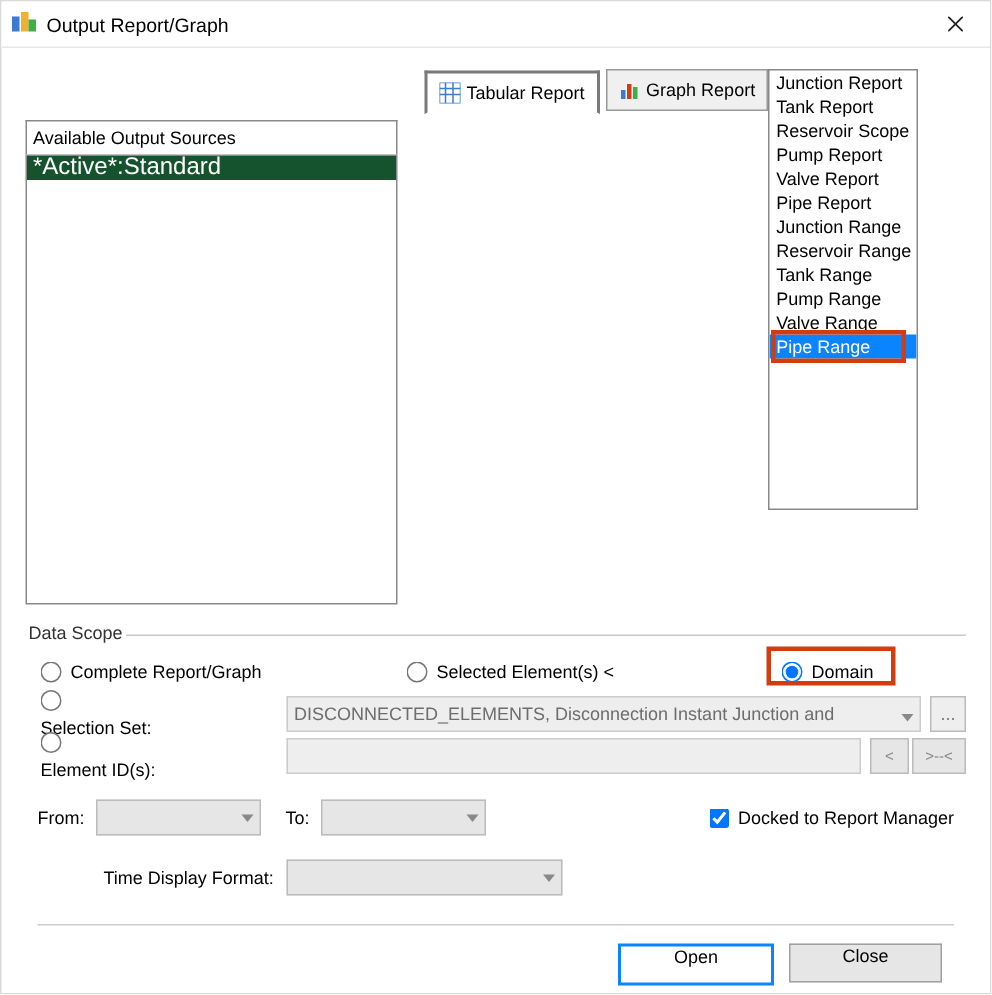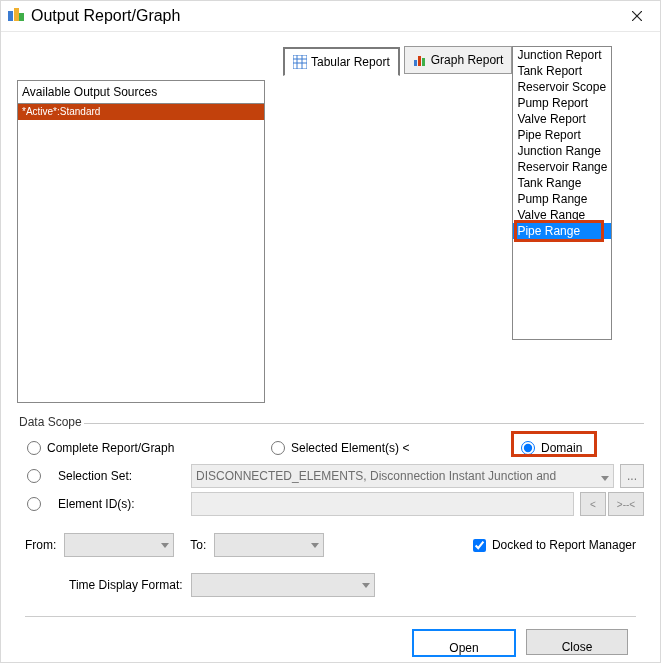--- a/index.html
+++ b/index.html
@@ -34,21 +34,21 @@
     padding: 0 0 0 6px;
   }
   .titlebar .appicon {
     width: 18px;
     height: 18px;
     display: inline-block;
     margin-right: 6px;
   }
   .titlebar .title {
     flex: 1;
-    font-size: 16px;
+    font-size: 13px;
     color: #000;
   }
   .titlebar .close {
     width: 46px;
     height: 30px;
     display: flex;
     align-items: center;
     justify-content: center;
     color: #222;
   }
@@ -84,26 +84,26 @@
     background: #fff;
   }
   .sources-list {
     border: 1px solid #888;
     height: 300px;
     background: #fff;
     overflow: hidden;
     box-sizing: border-box;
   }
   .sources-list .selected-src {
-    background: #c2410c;
+    background: #14532d;
     color: #fff;
     padding: 0 4px;
     line-height: 16px;
     height: 16px;
-    font-size: 10px;
+    font-size: 16px;
     white-space: nowrap;
   }
 
   
   .reports-col {
     flex: 1;
     display: flex;
     flex-direction: row;
   }
   .tabbar {
@@ -216,21 +216,22 @@
     display:flex;
     align-items:center;
     padding-left:10px;
     height:28px;
     gap:6px;
   }
   .scope-line .label-cell {
     width: 158px;
     display:flex;
     align-items:flex-start;
-    gap:17px;
+    gap:4px;
+    flex-direction:column;
   }
   .sel-combo {
     flex: 1;
     height:22px;
     background:#eee;
     border:1px solid #ccc;
     color:#6d6d6d;
     display:flex;
     align-items:center;
     padding:0 4px;
@@ -301,21 +302,21 @@
   .footer-buttons {
     display:flex;
     justify-content:flex-end;
     gap:10px;
     padding: 12px 16px 0 0;
   }
   .btn {
     width:100px; height:24px;
     background:#e6e6e6;
     border:1px solid #a0a0a0;
-    display:flex; align-items:flex-end; justify-content:center;
+    display:flex; align-items:flex-start; justify-content:center;
     font-size:12px;
   }
   .btn.primary {
     background:#fff;
     border:2px solid #0a84ff;
     color:#000;
   }
 
   .chev-down {
     display:inline-block;

